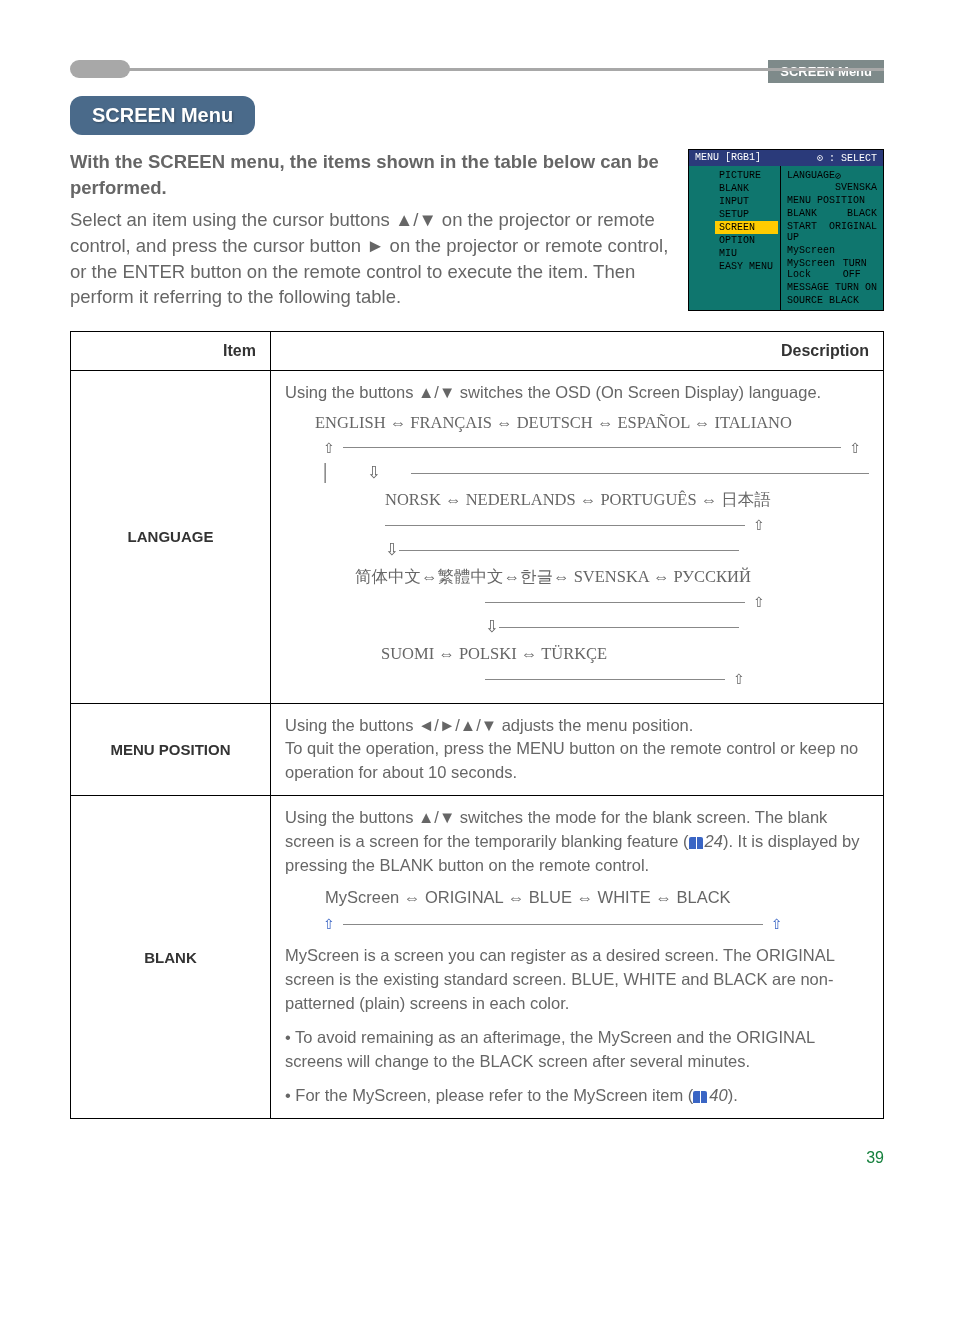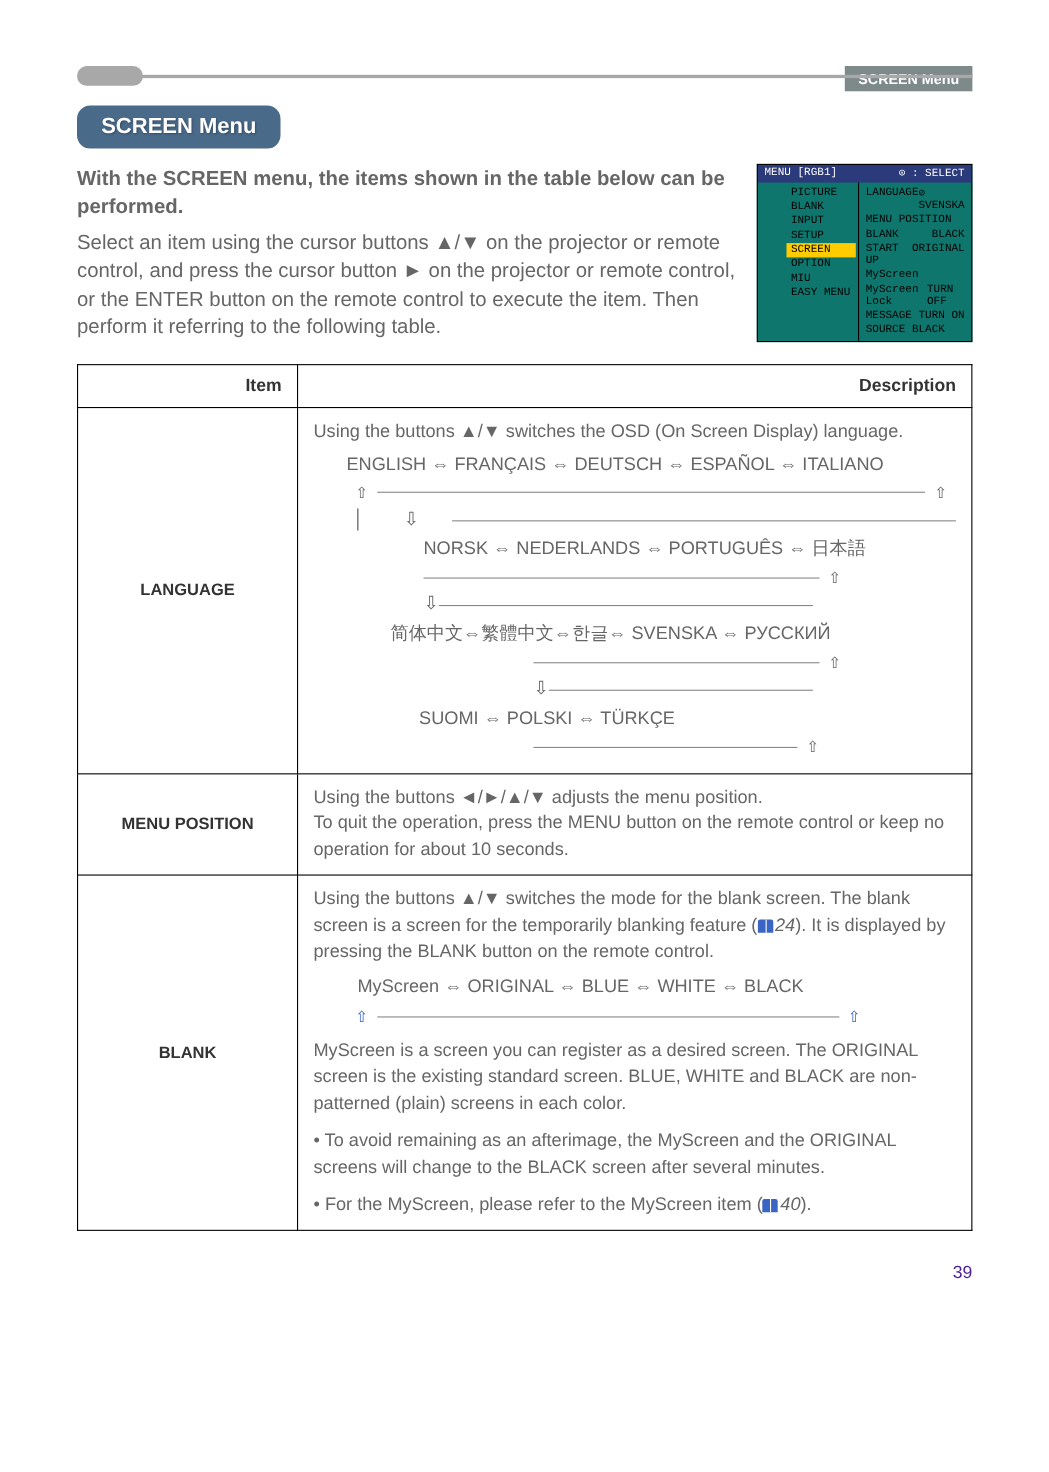--- a/index.html
+++ b/index.html
@@ -27,27 +27,27 @@
     
     .main-table { width: 100%; border-collapse: collapse; margin-top: 10px; }
     .main-table th, .main-table td { border: 1px solid #000; padding: 10px 14px; vertical-align: top; }
     .main-table th { text-align: right; font-size: 16px; color: #333; background: #fff; }
     .item-col { width: 200px; text-align: center; font-weight: bold; vertical-align: middle !important; font-size: 15px; color: #333; }
     .desc-col { font-size: 16.5px; color: #666; line-height: 1.45; }
     
     .lang-ladder { margin-top: 6px; }
     .ladder-row { display: flex; align-items: center; margin: 3px 0; }
     .up-arrow { font-size: 14px; padding: 0 8px; }
-    .ladder-text { white-space: nowrap; }
+    .ladder-text { white-space: nowrap; font-family: Liberation Serif, serif; }
     
     .blue-arrows { color: #3a65c4; }
     .book-icon { display: inline-block; width: 14px; height: 12px; background: #3a65c4; border-radius: 2px 2px 0 0; vertical-align: middle; margin-right: 2px; position: relative; }
     .book-icon::after { content:''; position:absolute; left:50%; top:0; bottom:0; width:1px; background:#fff; }
     
-    .page-num { text-align: right; margin-top: 30px; font-size: 16px; color: #4c1d95; }
+    .page-num { text-align: right; margin-top: 30px; font-size: 16px; color: #15803d; }
   </style>
 </head>
 <body>
 
 
 
 <div class="header-bar">
   <div class="grey-pill"></div>
   <div class="grey-line"></div>
 </div>

